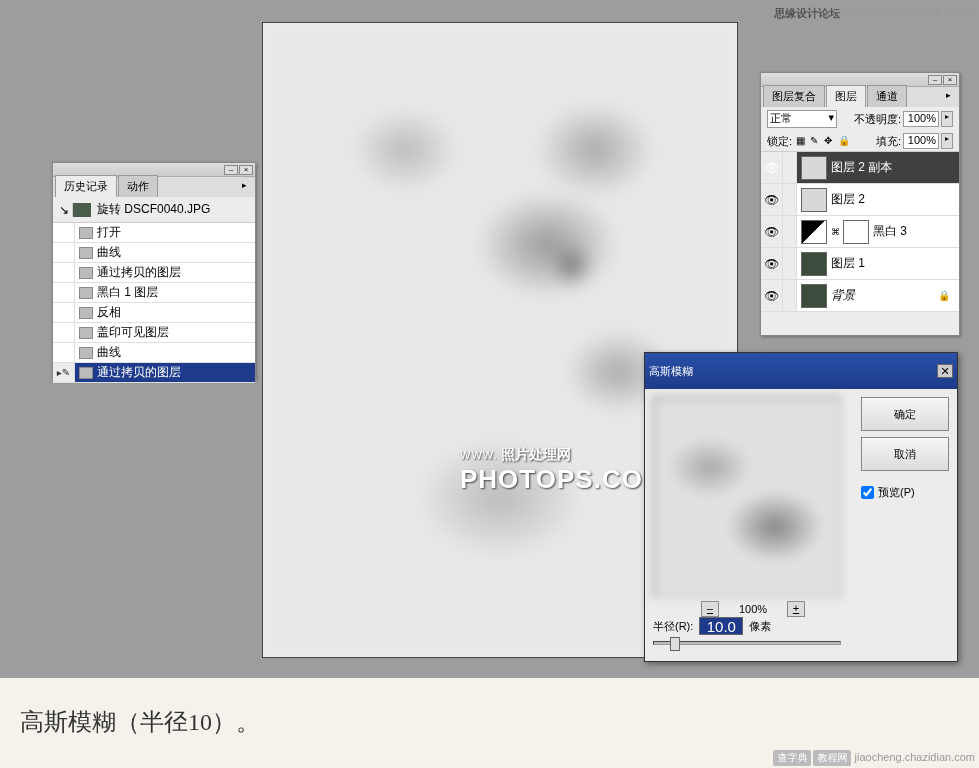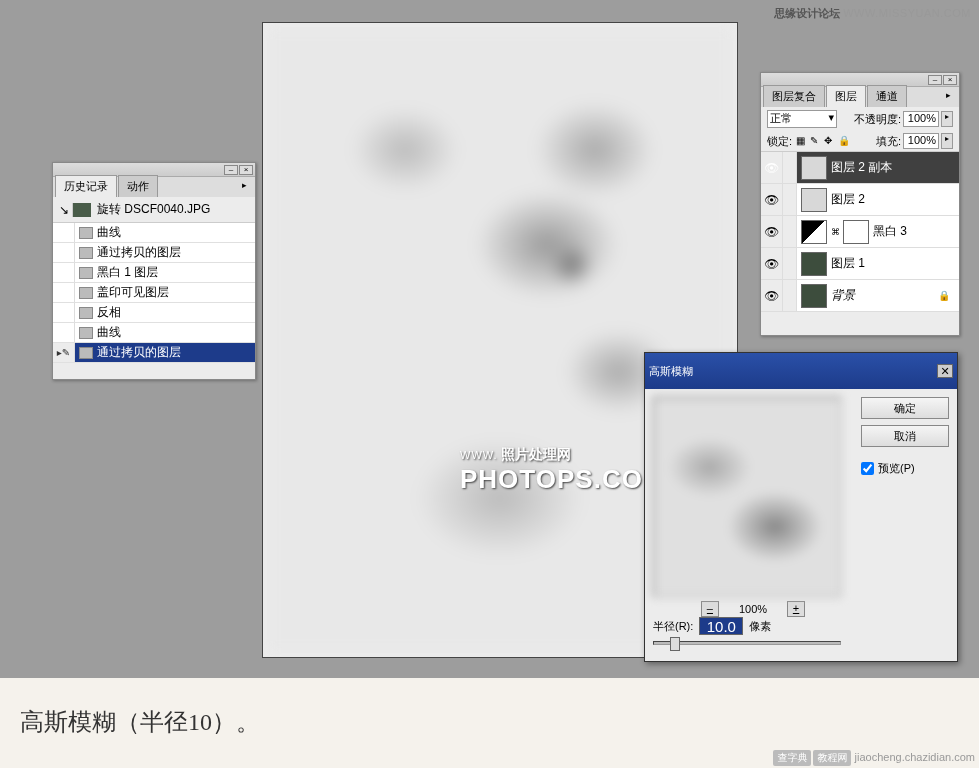--- a/index.html
+++ b/index.html
@@ -65,21 +65,21 @@
     .dialog-body { display: flex; padding: 8px; gap: 8px; }
     .dialog-left { flex: 1; }
     .preview-box { width: 188px; height: 200px; border: 1px inset #999; background: radial-gradient(ellipse 80px 60px at 65% 65%, #888 0%, transparent 60%), radial-gradient(ellipse 70px 50px at 30% 35%, #aaa 0%, transparent 60%), #e0e0e0; filter: blur(4px); }
     .zoom-row { display: flex; align-items: center; justify-content: center; gap: 20px; margin-top: 4px; font-size: 11px; }
     .zoom-btn { width: 18px; height: 16px; border: 1px solid #888; background: #ddd; cursor: pointer; text-align: center; text-decoration: underline; }
     .radius-row { display: flex; align-items: center; gap: 6px; margin-top: 0; font-size: 11px; }
     .radius-input { width: 44px; height: 18px; border: 1px solid #666; background: #1d3b8a; color: #fff; text-align: center; font-size: 15px; }
     .slider-track { width: 188px; height: 4px; background: #bbb; border: 1px inset #999; margin-top: 6px; position: relative; }
     .slider-thumb { position: absolute; top: -5px; left: 16px; width: 10px; height: 14px; background: #ddd; border: 1px solid #666; cursor: pointer; }
     .dialog-right { width: 88px; display: flex; flex-direction: column; gap: 6px; }
-    .dlg-btn { height: 22px; border: 1px solid #888; background: linear-gradient(#f5f5f5, #ddd); cursor: pointer; font-size: 11px; }
+    .dlg-btn { height: 34px; border: 1px solid #888; background: linear-gradient(#f5f5f5, #ddd); cursor: pointer; font-size: 11px; }
     .preview-check { display: flex; align-items: center; gap: 4px; margin-top: 8px; font-size: 11px; }
     
     .caption { position: absolute; top: 706px; left: 20px; font-size: 24px; font-family: "SimSun", serif; color: #333; }
     .bottom-watermark { position: absolute; bottom: 2px; right: 4px; font-size: 11px; color: #999; }
     .bottom-watermark .badges { display: inline-flex; gap: 2px; }
     .bottom-watermark .badge { background: #bbb; color: #fff; padding: 1px 4px; border-radius: 2px; font-size: 10px; }
   </style>
 </head>
 <body>
 
@@ -110,41 +110,46 @@
     <span class="menu-icon">▸</span>
     <div class="history-doc">
       <div class="snapshot-col">↘</div>
       <div class="history-doc-icon"></div>
       <span>旋转 DSCF0040.JPG</span>
     </div>
     <div class="history-list" id="history-list">
         <div class="history-item">
           <div class="history-state-col"></div>
           <div class="history-icon"></div>
+          <span>打开</span>
+        </div>
+        <div class="history-item">
+          <div class="history-state-col"></div>
+          <div class="history-icon"></div>
           <span>曲线</span>
         </div>
         <div class="history-item">
           <div class="history-state-col"></div>
           <div class="history-icon"></div>
           <span>通过拷贝的图层</span>
         </div>
         <div class="history-item">
           <div class="history-state-col"></div>
           <div class="history-icon"></div>
           <span>黑白 1 图层</span>
         </div>
         <div class="history-item">
           <div class="history-state-col"></div>
           <div class="history-icon"></div>
+          <span>反相</span>
+        </div>
+        <div class="history-item">
+          <div class="history-state-col"></div>
+          <div class="history-icon"></div>
           <span>盖印可见图层</span>
-        </div>
-        <div class="history-item">
-          <div class="history-state-col"></div>
-          <div class="history-icon"></div>
-          <span>反相</span>
         </div>
         <div class="history-item">
           <div class="history-state-col"></div>
           <div class="history-icon"></div>
           <span>曲线</span>
         </div>
         <div class="history-item selected">
           <div class="history-state-col">
             <span class="brush-mark">▸✎</span>
           </div>

